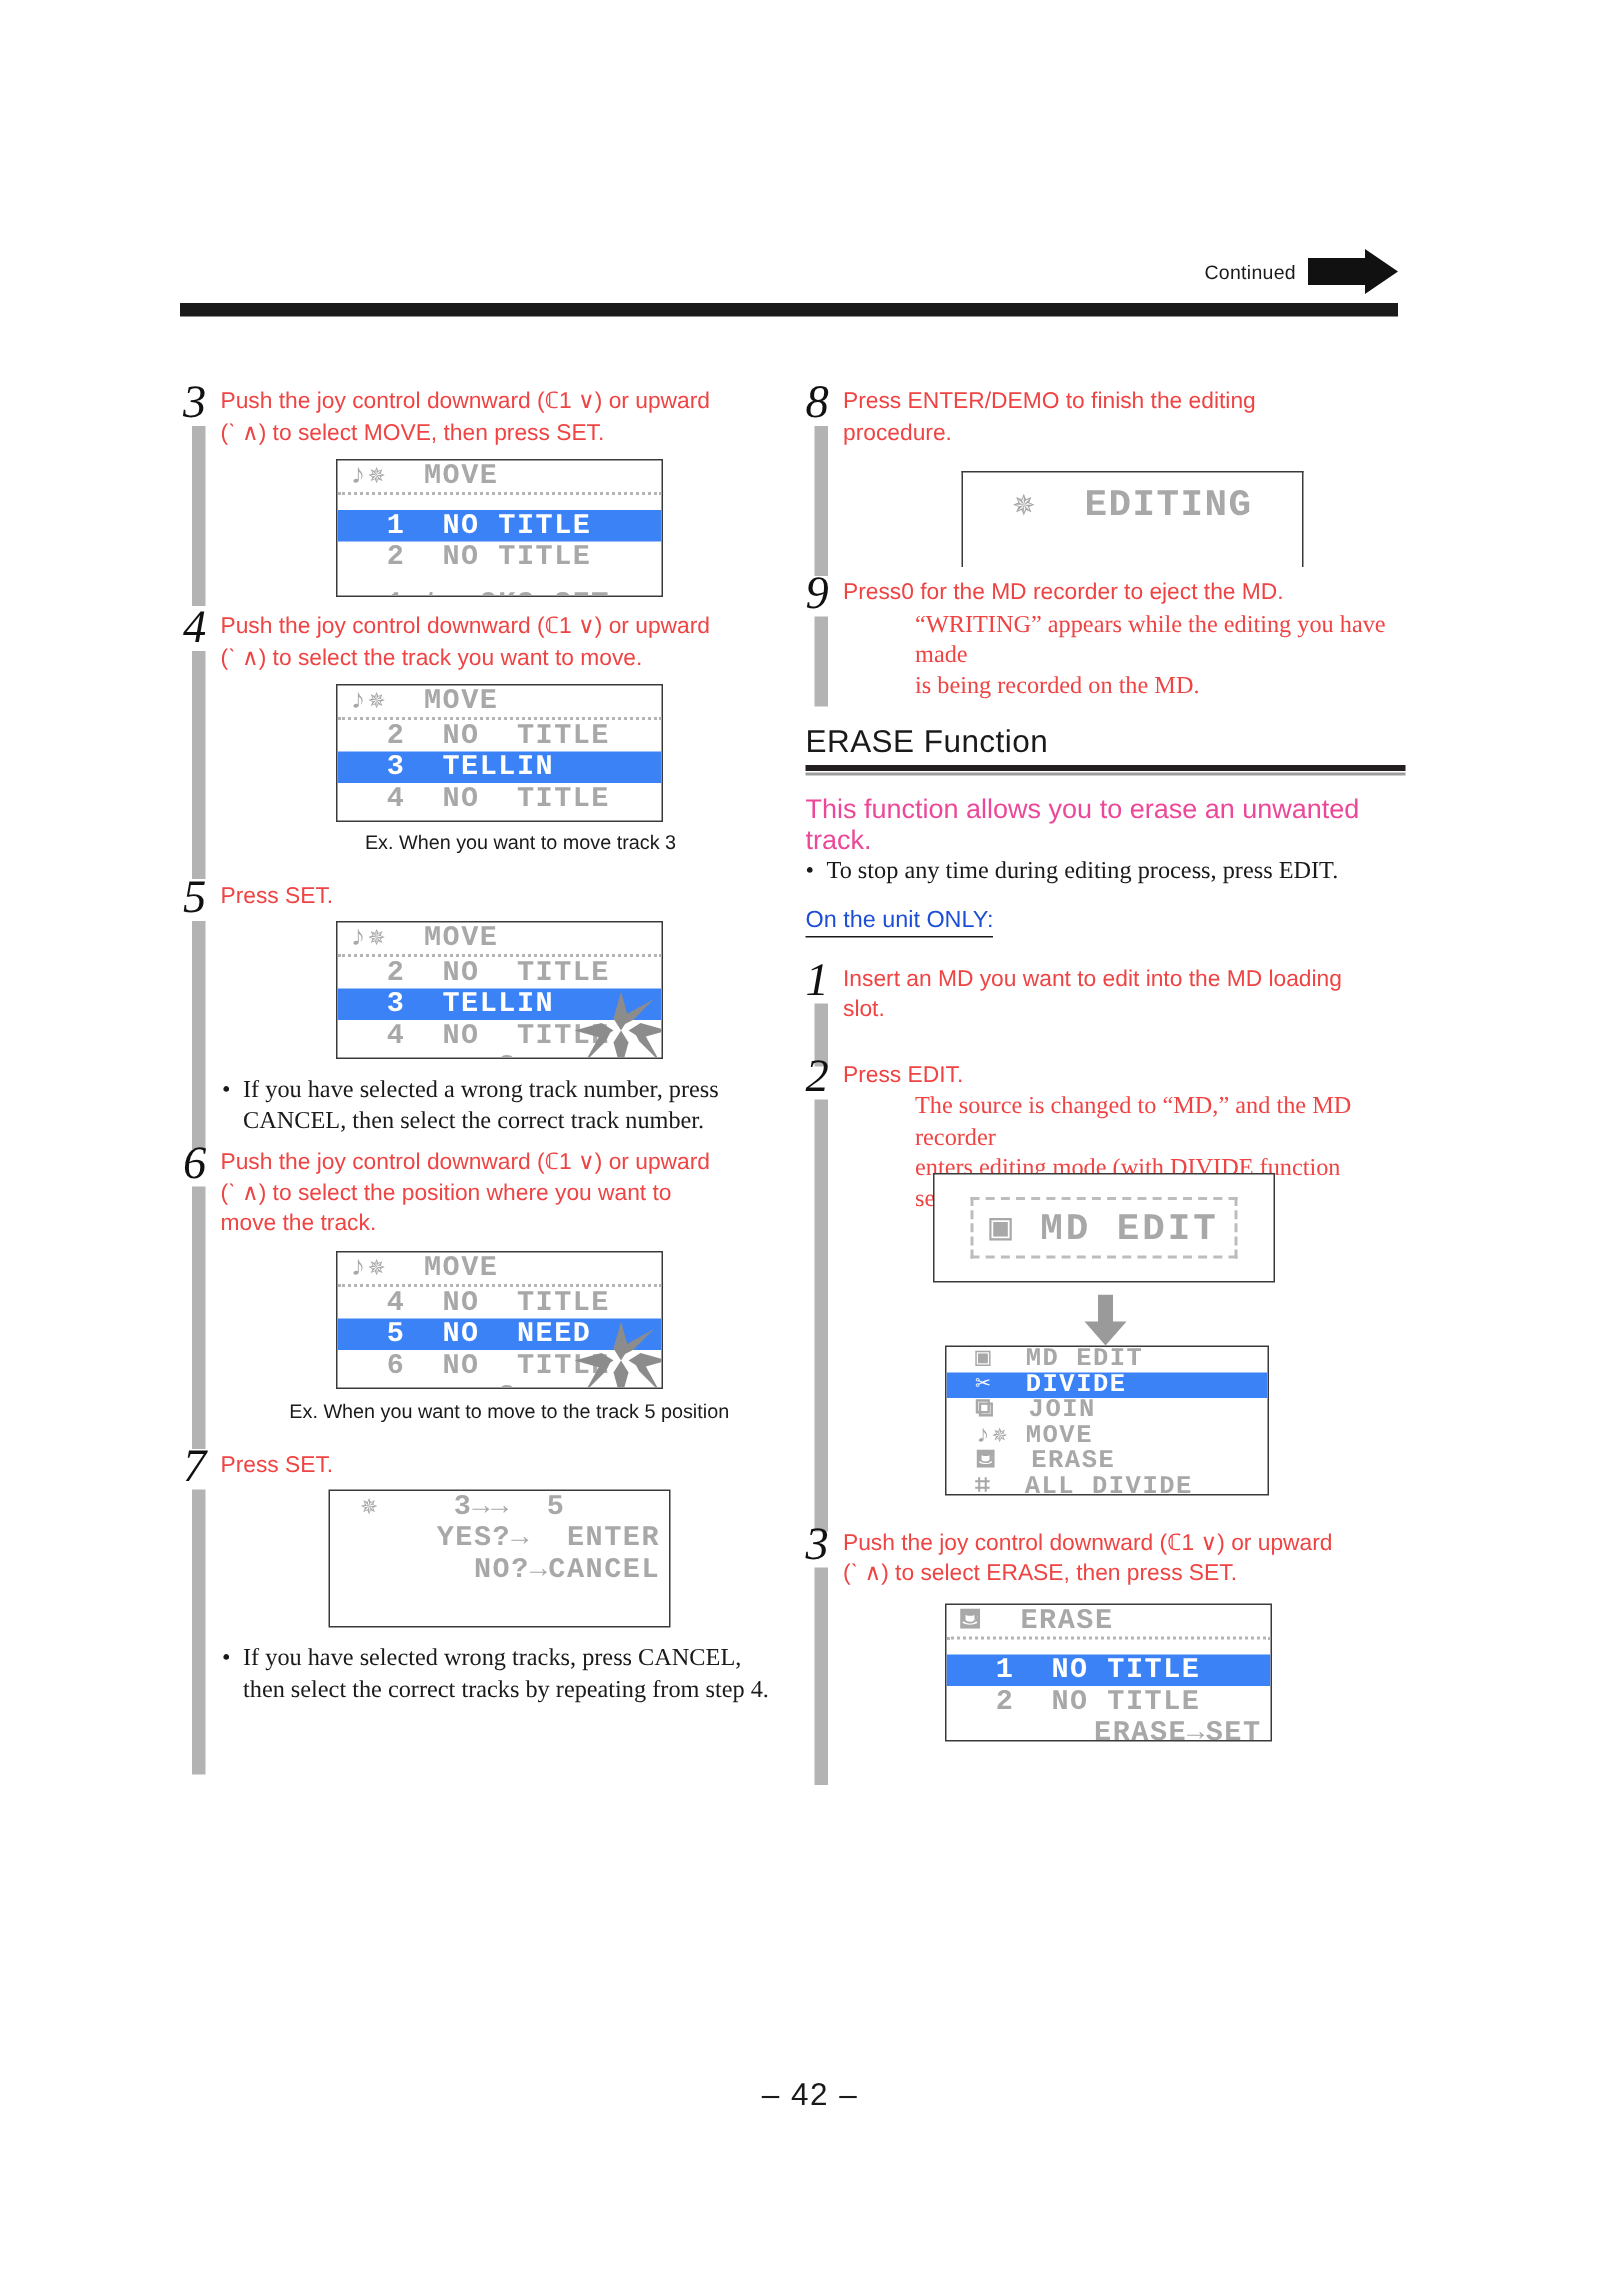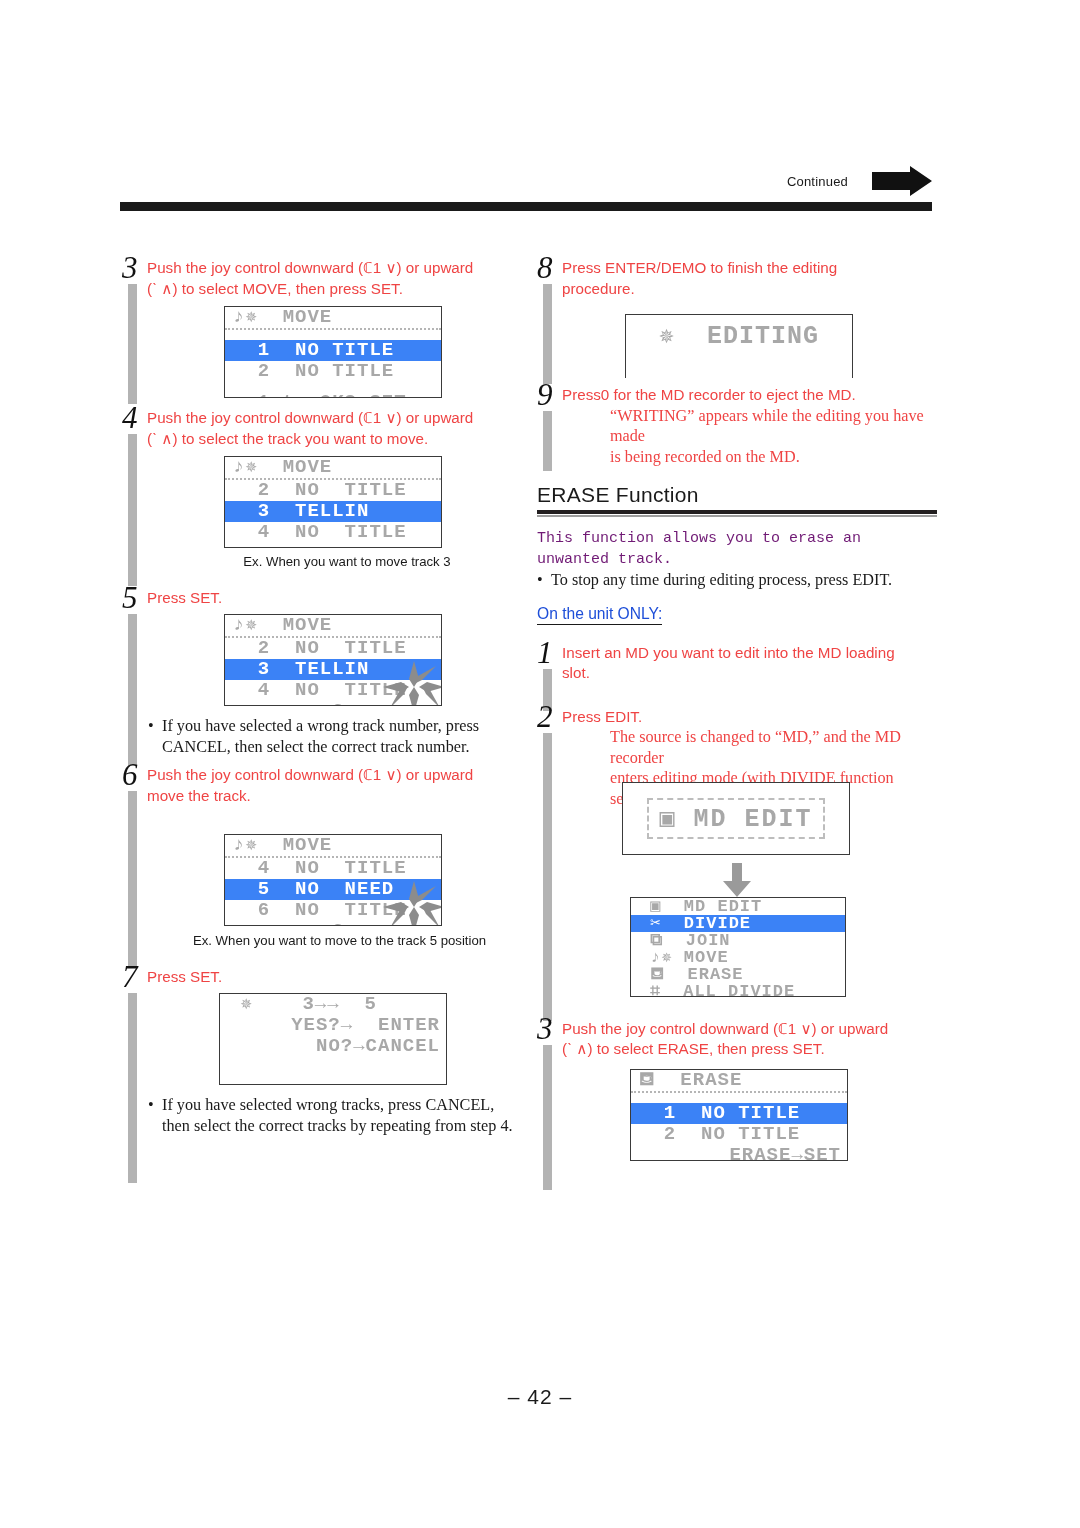--- a/index.html
+++ b/index.html
@@ -10,21 +10,21 @@
     font-family:"Liberation Sans", sans-serif;
     color:#1a1a1a;
     position:relative;
     overflow:hidden;
   }
   .page{position:absolute;inset:0;}
 
   
   .continued-wrap{
     position:absolute;left:120px;top:175px;width:812px;height:12px;
-    display:flex;align-items:center;justify-content:flex-end;gap:16px;
+    display:flex;align-items:center;justify-content:flex-end;
   }
   .continued-label{
     font-size:13px;color:#1a1a1a;letter-spacing:.2px;
     margin-right:8px;white-space:nowrap;
   }
   .continued-arrow{display:block;}
   .rule-bar{
     position:absolute;left:120px;top:202px;width:812px;height:9px;
     background:#1a1a1a;
   }
@@ -115,22 +115,22 @@
   .sect{margin-top:6px;}
   .sect-title{
     font-size:21px;color:#1a1a1a;letter-spacing:.3px;
     font-family:"Liberation Sans", sans-serif;
     padding-bottom:3px;
   }
   .sect-rule-thick{height:4px;background:#231f20;width:100%;}
   .sect-rule-thin{height:2px;background:#9d9d9d;width:100%;margin-top:1px;}
 
   .body-serif{
-    font-family:Liberation Mono, monospace;
-    font-size:15px;line-height:20.5px;color:#701a75;
+    font-family:Liberation Sans, sans-serif;
+    font-size:18px;line-height:20.5px;color:#ec4899;
   }
   .underline-head{
     font-family:"Liberation Sans", sans-serif;
     font-size:15.6px;color:#1d4ed8;
     display:inline-block;
     border-bottom:1.4px solid #1a1a1a;
     padding-bottom:1px;
   }
 
   
@@ -230,20 +230,21 @@
         </div>
       </div>
     </div>
 
     <div class="step" style="height:200px;">
       <div class="gutter" style="height:175px;"></div>
       <div class="step-head">
         <div class="step-num">6</div>
         <div class="step-body">
           <div class="step-text">Push the joy control downward (ℂ1    ∨) or upward</div>
+          <div class="step-text">(ˋ      ∧) to select the position where you want to</div>
           <div class="step-text">move the track.</div>
         </div>
       </div>
       <div class="lcd" style="position:absolute;left:102px;top:69px;width:218px;height:92px;">
         <span class="lcd-row dotted-under">♪✵  MOVE</span>
         <span class="lcd-row">  4  NO  TITLE</span>
         <span class="lcd-row hl">  5  NO  NEED</span>
         <span class="lcd-row">  6  NO  TITLE</span>
         <span class="lcd-row">  ‹     3→→</span>
 
@@ -290,21 +291,21 @@
 
     <div class="step" style="height:125px;">
       <div class="gutter" style="height:100px;"></div>
       <div class="step-head">
         <div class="step-num">8</div>
         <div class="step-body">
           <div class="step-text">Press ENTER/DEMO to finish the editing</div>
           <div class="step-text">procedure.</div>
         </div>
       </div>
-      <div class="lcd" style="position:absolute;left:88px;top:56px;width:228px;height:64px;border-top:1.6px solid #3a3a3a;border-bottom:none;">
+      <div class="lcd" style="position:absolute;left:104px;top:56px;width:228px;height:64px;border-top:1.6px solid #3a3a3a;border-bottom:none;">
         <span class="lcd-row center" style="font-size:25px;line-height:44px;">✵  EDITING</span>
       </div>
     </div>
 
     <div class="step" style="height:82px;">
       <div class="gutter" style="height:60px;"></div>
       <div class="step-head">
         <div class="step-num">9</div>
         <div class="step-body">
           <div class="step-text">Press0  for the MD recorder to eject the MD.</div>

